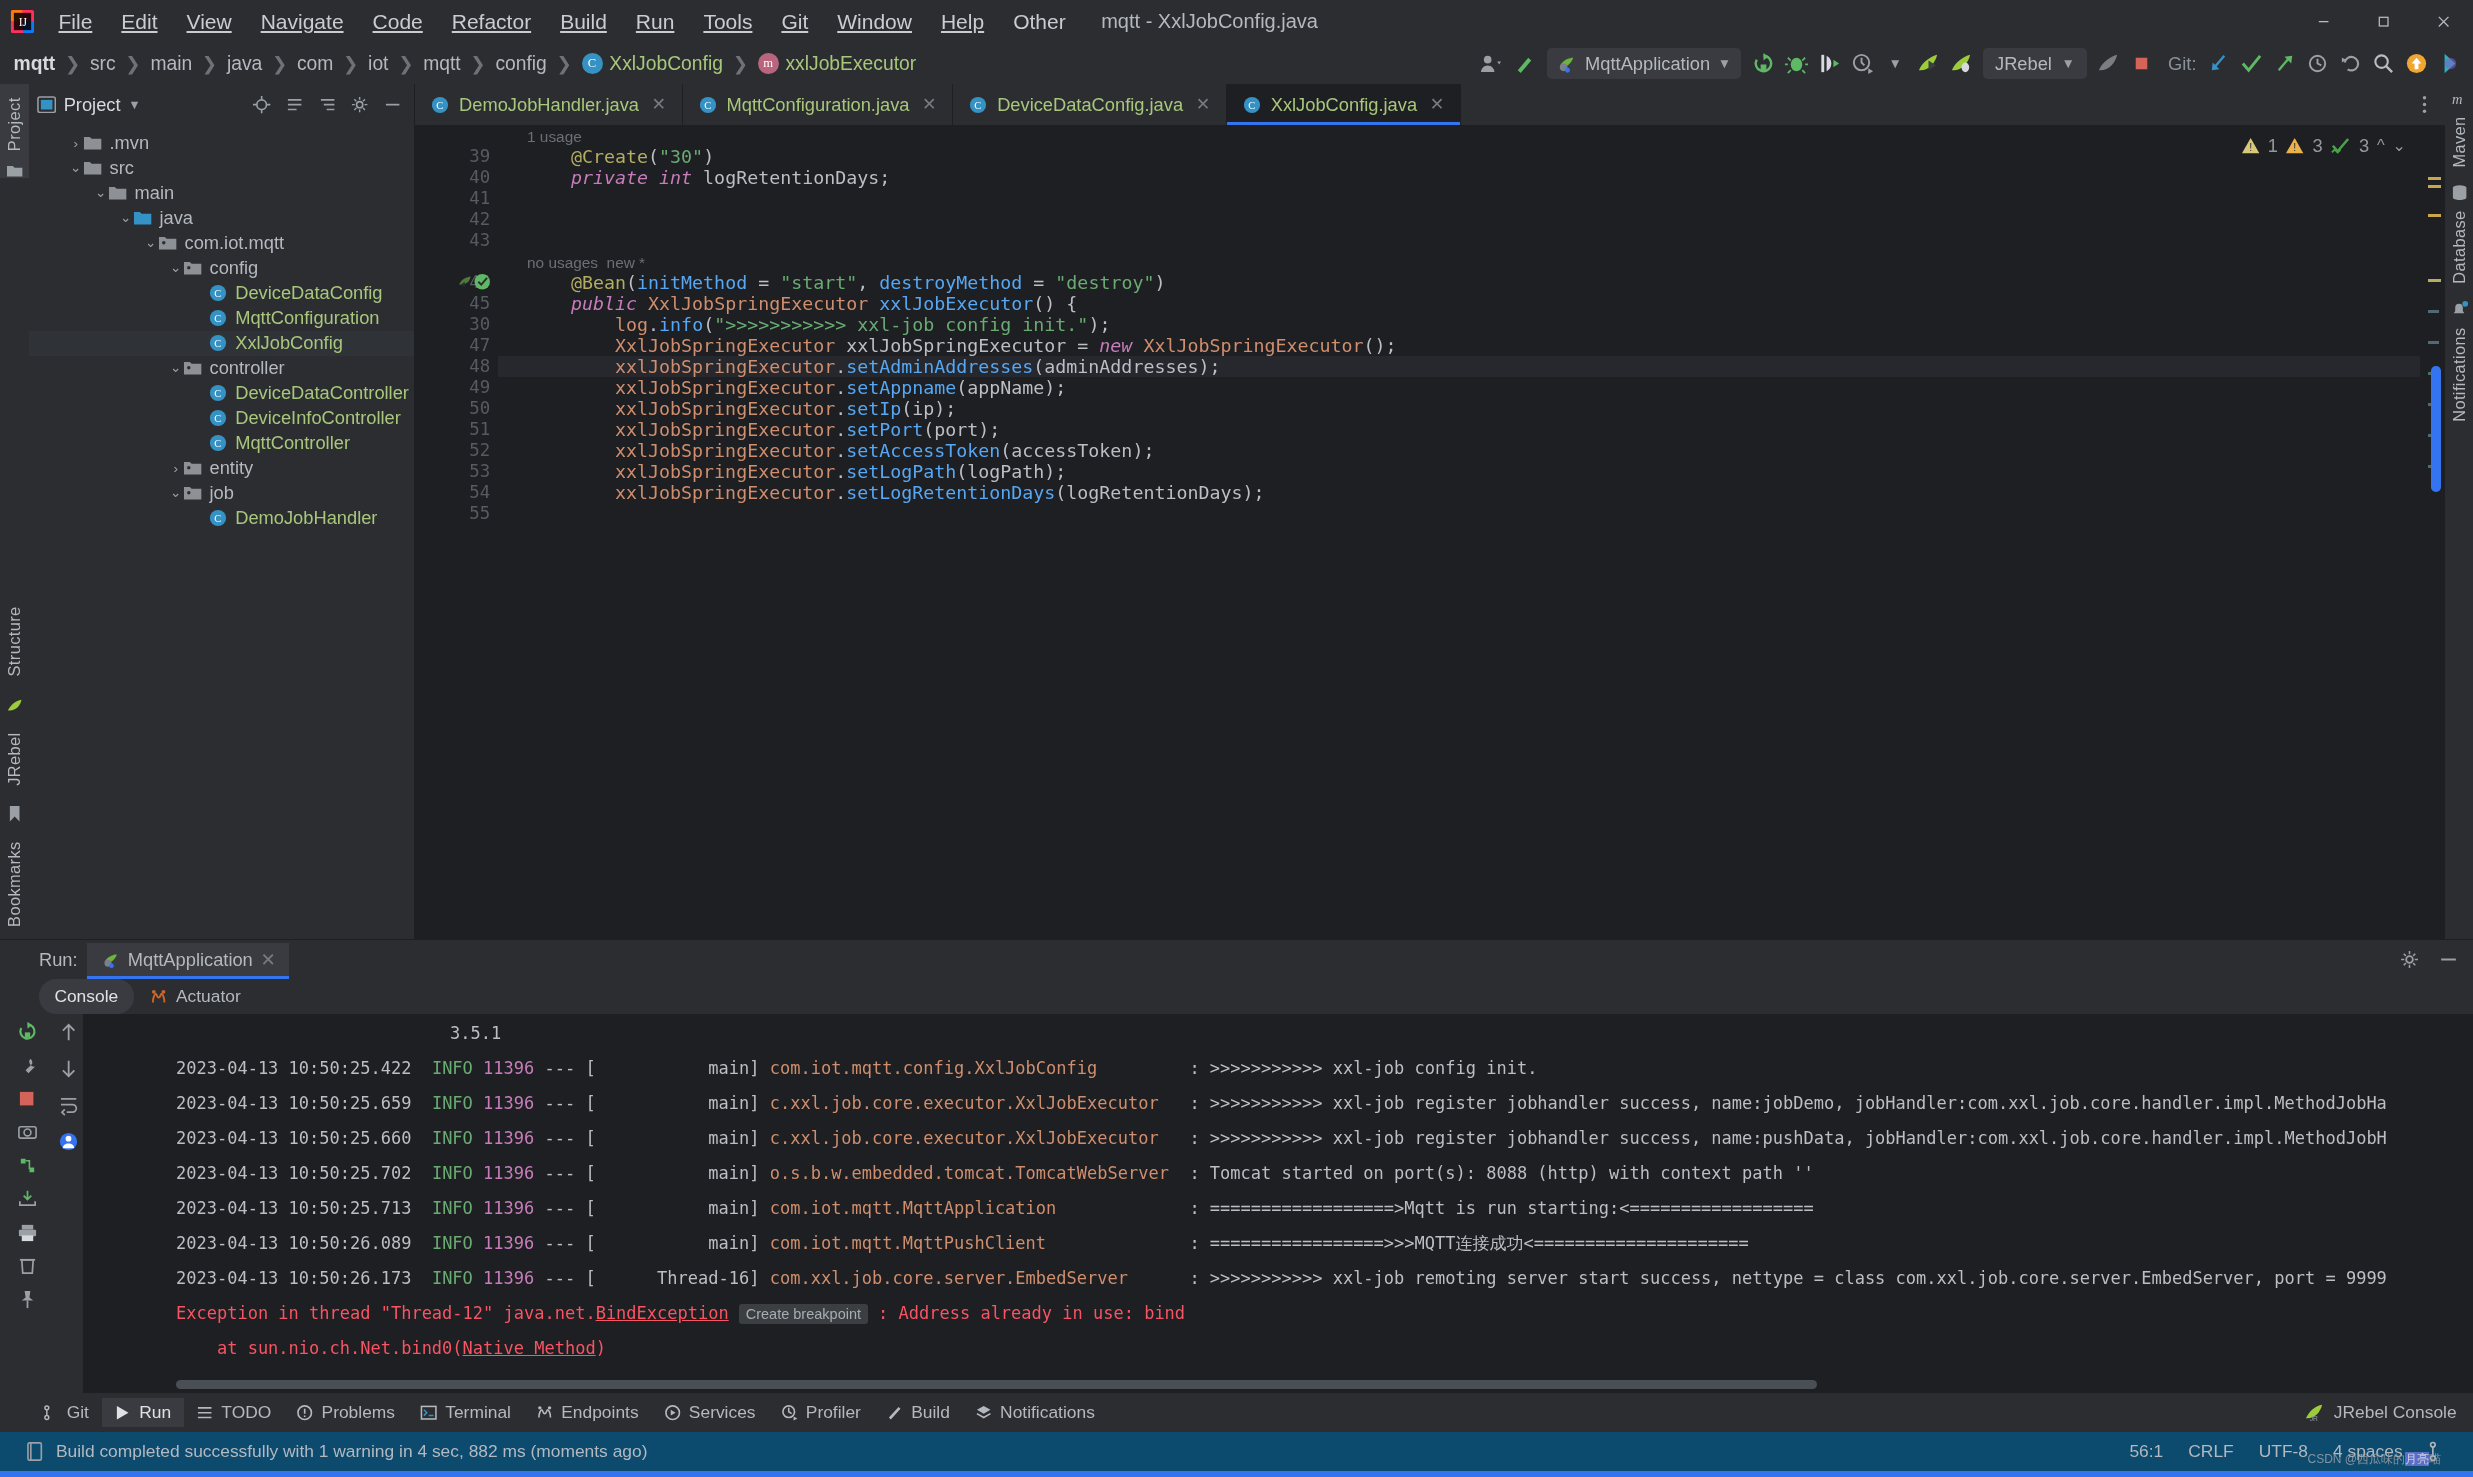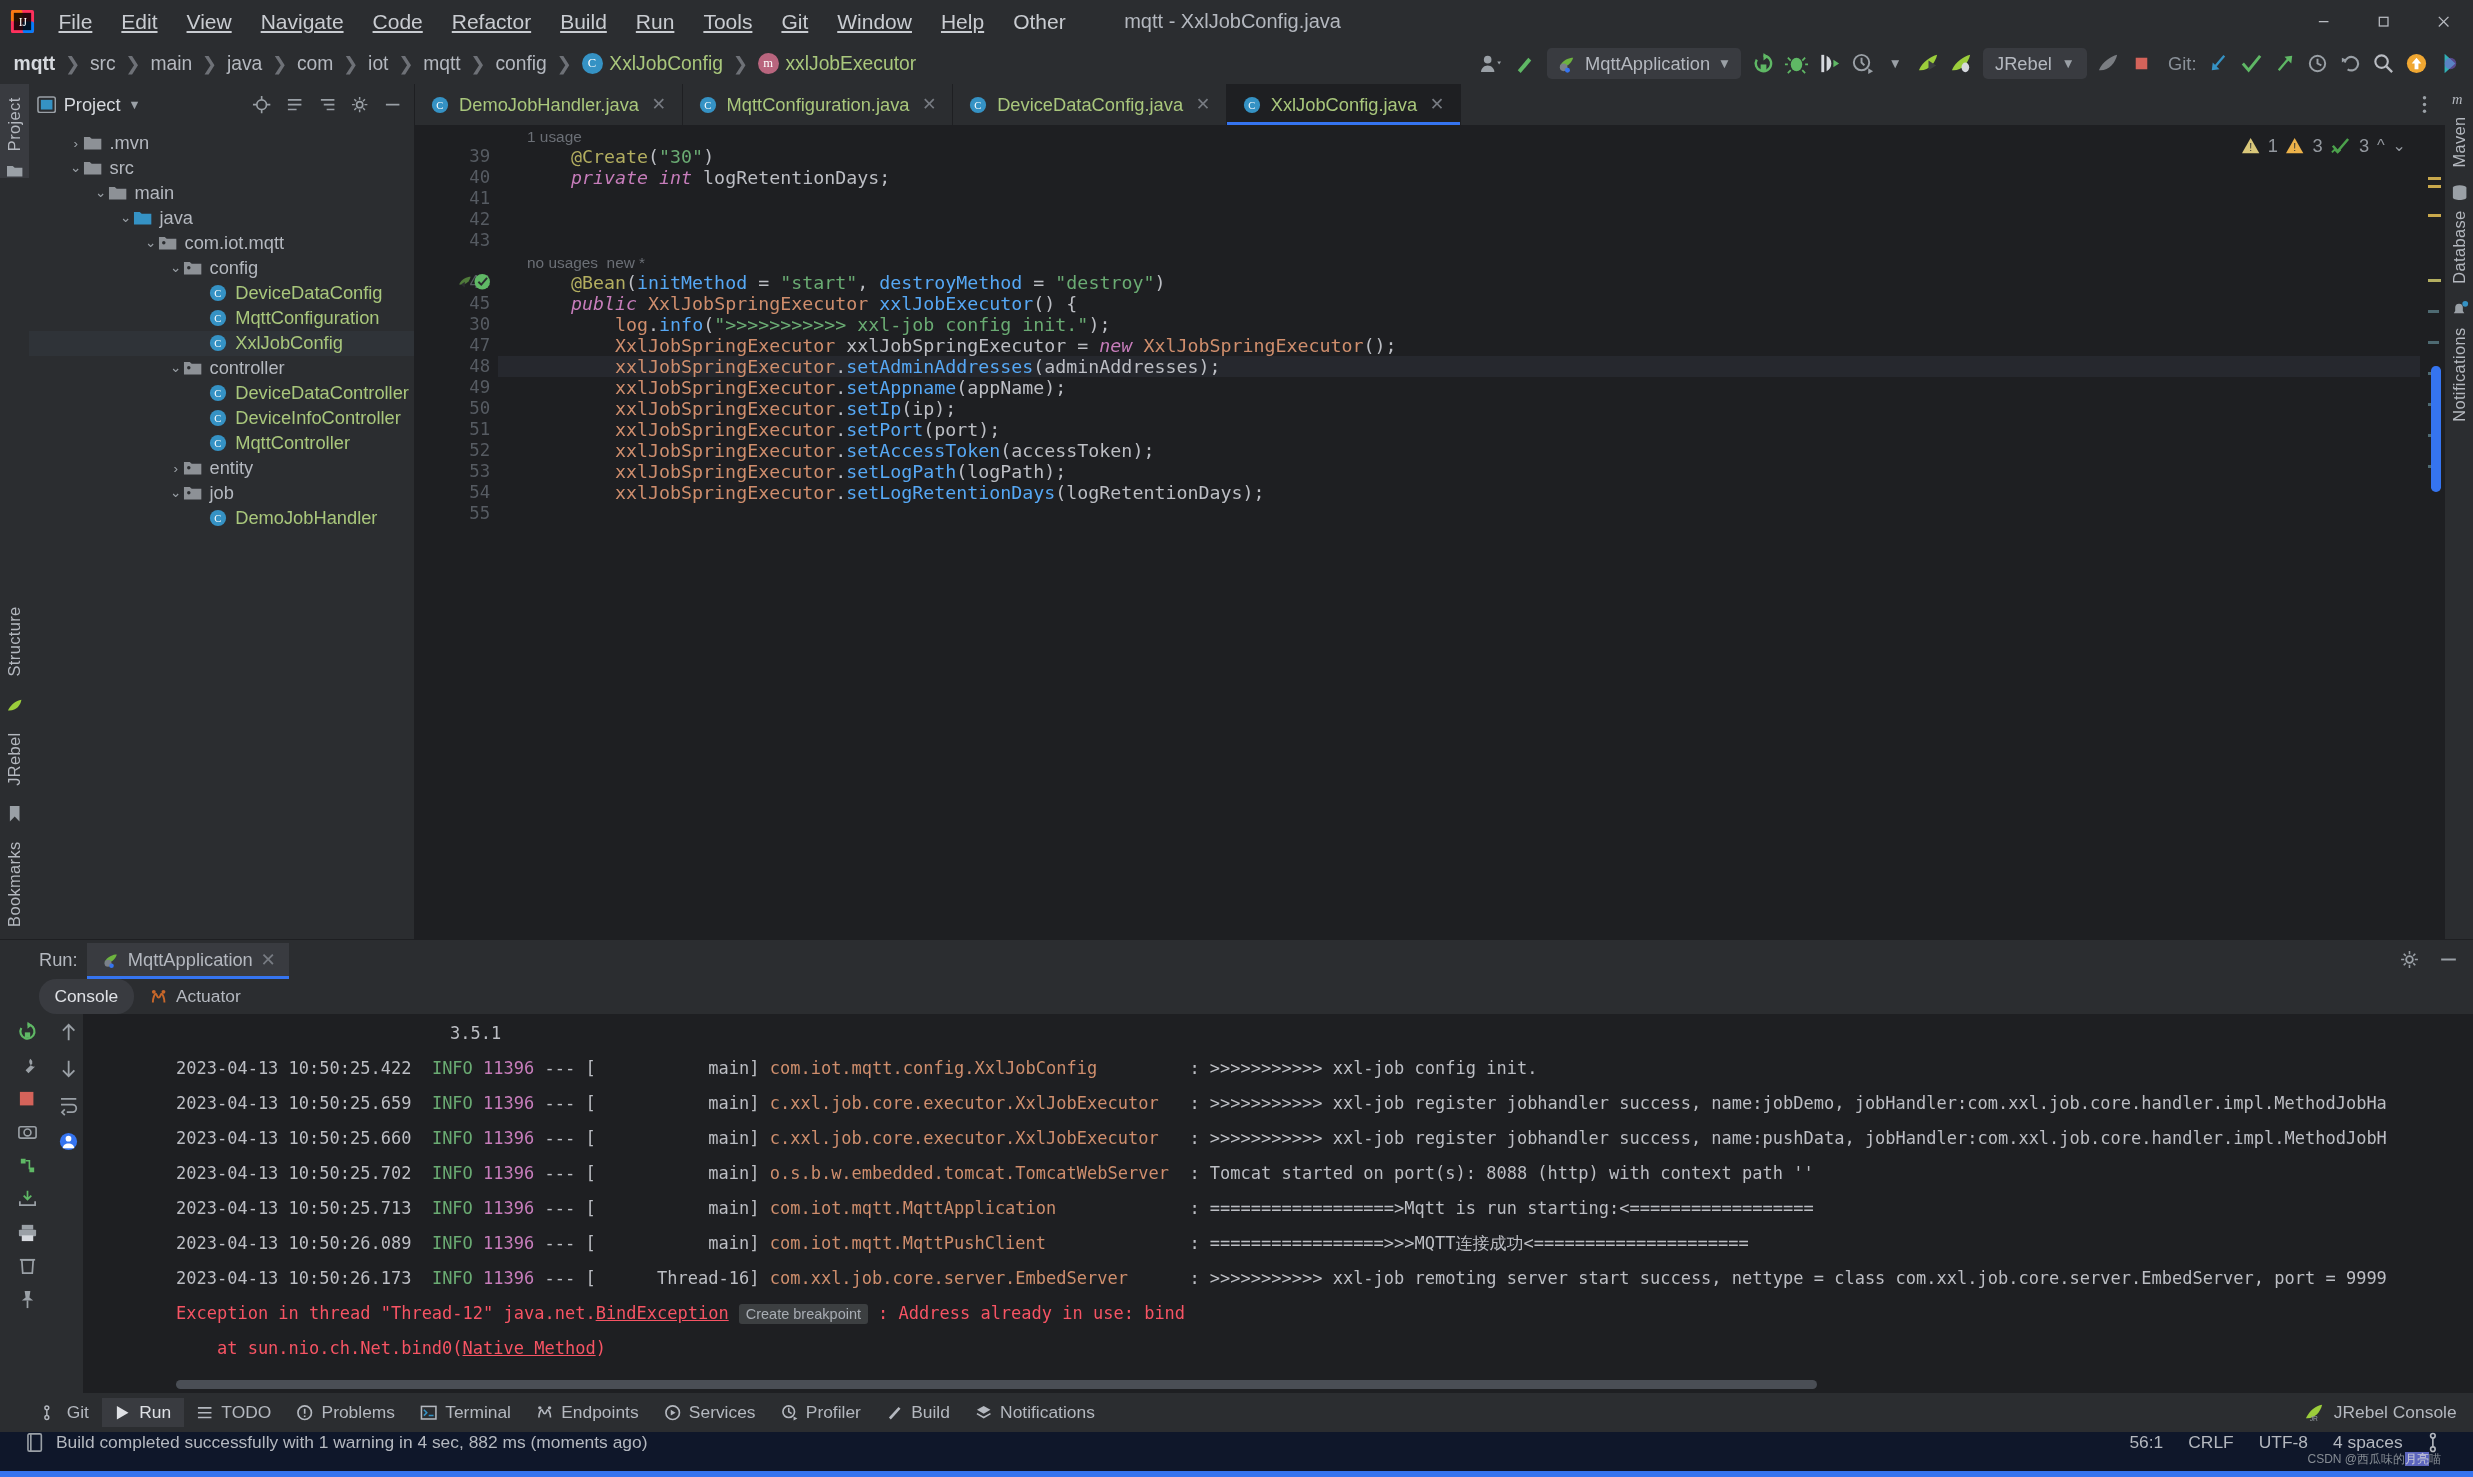--- a/index.html
+++ b/index.html
@@ -17,21 +17,21 @@
     flex: 0 0 43px; position: relative;
   }
   .logo { width: 44px; display:flex; align-items:center; justify-content:center; }
   .logo svg { display:block; }
   .menu-item {
     color: #c9ccd1; font-size: 21px; padding: 0 14.5px; line-height: 43px;
     white-space: nowrap; cursor: default;
   }
   .menu-item u { text-decoration: underline; }
   .win-title {
-    color: #b4b8bf; font-size: 20px; margin-left: 44px; white-space: nowrap;
+    color: #b4b8bf; font-size: 20px; margin-left: 21px; white-space: nowrap;
   }
   .win-ctrls { position: absolute; right: 0; top: 0; height: 43px; display: flex; align-items: center; }
   .win-btn { width: 60px; height: 43px; display: flex; align-items: center; justify-content: center; color: #b9bcc2; font-size: 19.3px; }
 
   
   .navbar {
     height: 41px; flex: 0 0 41px; background: #2b2d30; display: flex;
     align-items: center; padding-left: 13.5px; position: relative;
   }
   .crumb { display: flex; align-items: center; color: #b4b8bf; font-size: 19.3px; white-space: nowrap; }
@@ -144,21 +144,21 @@
   .lg.err { color:#f75464; padding-left: 93px; }
   .lg.err .lnk { color:#f75464; text-decoration: underline; }
   .bp { background:#3c3f41; color:#a8adb4; font-size:14.5px; padding: 1.9px 6.8px; border-radius:2.9px; font-family:"Liberation Sans", sans-serif;}
   .hscroll { position:absolute; left:93px; bottom:3.9px; height:9.7px; background:#4a4e55; border-radius:4.8px;}
 
   
   .toolwin-bar { height: 39px; flex:0 0 39px; background:#2b2d30; display:flex; align-items:center; padding-left: 29px; gap:0px; position:relative;}
   .tw-item { display:flex; align-items:center; gap:7.7px; padding: 3.9px 12.6px; color:#b4b8bf; font-size:17.4px; white-space:nowrap;}
   .tw-item.active { background:#393b40; color:#dfe1e5;}
   .toolwin-right { margin-left:auto; display:flex; align-items:center; gap:8.7px; padding-right:17.4px; color:#b4b8bf; font-size:17.4px;}
-  .statusbar { height: 39px; flex:0 0 39px; background:#0f172a; display:flex; align-items:flex-start; padding-left:25px; gap:11.6px; position:relative;}
+  .statusbar { height: 39px; flex:0 0 39px; background:#0c4a6e; display:flex; align-items:center; padding-left:25px; gap:11.6px; position:relative;}
   .status-text { color:#b4b8bf; font-size:17.4px; }
   .status-right { margin-left:auto; display:flex; align-items:center; gap:25px; padding-right:29px; color:#b4b8bf; font-size:17.4px;}
   .watermark { position:absolute; right: 33px; bottom: 2.9px; color:#9aa0a6; font-size:12px; opacity:.85; white-space:nowrap;}
   .wm-sel { background:#6a73d8; color:#e8e9f5; }
   .bottom-edge { height: 5.8px; flex:0 0 5.8px; background:#3574f0; }
 </style>
 </head>
 <body>
 
 <div class="app">

